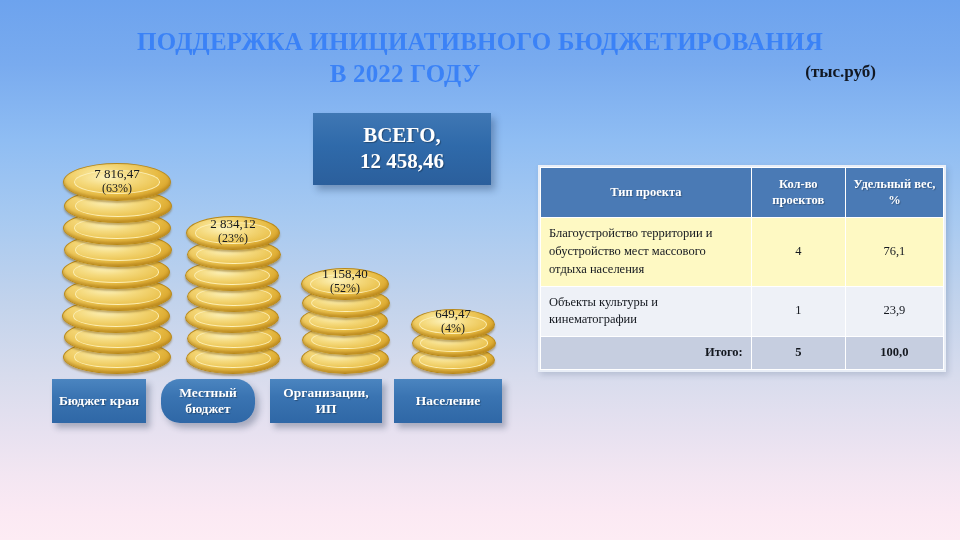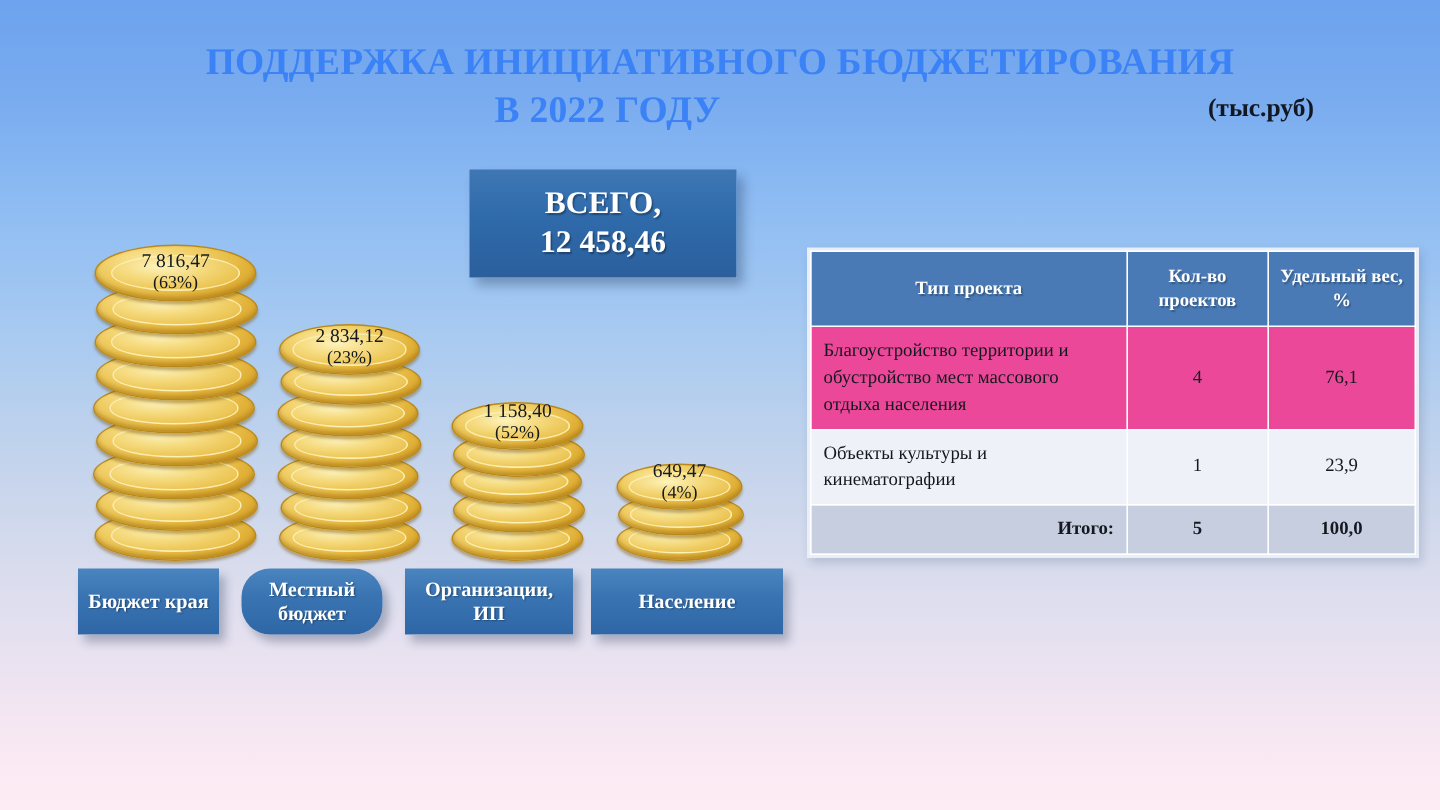--- a/index.html
+++ b/index.html
@@ -177,21 +177,21 @@
     text-shadow: 1px 1px 1px rgba(0,0,0,0.28);
   }
   table.data-table td {
     font-size: 12.5px;
     color: #14181f;
     padding: 7px 8px;
     border: 1px solid #ffffff;
     vertical-align: middle;
     line-height: 1.42;
   }
-  table.data-table tr.row-odd td { background: #ec4899; margin-left: 44px; }
+  table.data-table tr.row-odd td { background: #fef9c3; margin-left: 44px; }
   table.data-table tr.row-even td { background: #eef1f7; }
   table.data-table tr.row-total td { background: #c6cee0; font-weight: bold; }
   td.col-name { text-align: left; width: 206px; }
   td.col-num  { text-align: center; width: 92px; }
   td.col-pct  { text-align: center; width: 96px; }
   td.total-label { text-align: right; font-weight: bold; }
 </style>
 </head>
 <body>
 
@@ -310,21 +310,21 @@
 
   <div class="cat-btn" style="left:52px; top:379px; width:94px;">
     <span>Бюджет края</span>
   </div>
   <div class="cat-btn" style="left:161px; top:379px; width:94px;border-radius:19px;">
     <span>Местный бюджет</span>
   </div>
   <div class="cat-btn" style="left:270px; top:379px; width:112px;">
     <span>Организации, ИП</span>
   </div>
-  <div class="cat-btn" style="left:394px; top:379px; width:128px;text-align:right;">
+  <div class="cat-btn" style="left:394px; top:379px; width:108px;text-align:right;">
     <span>Население</span>
   </div>
 
   <div class="table-frame">
     <table class="data-table">
       <thead>
         <tr>
           <th>Тип проекта</th>
           <th>Кол-во проектов</th>
           <th>Удельный вес, %</th>

